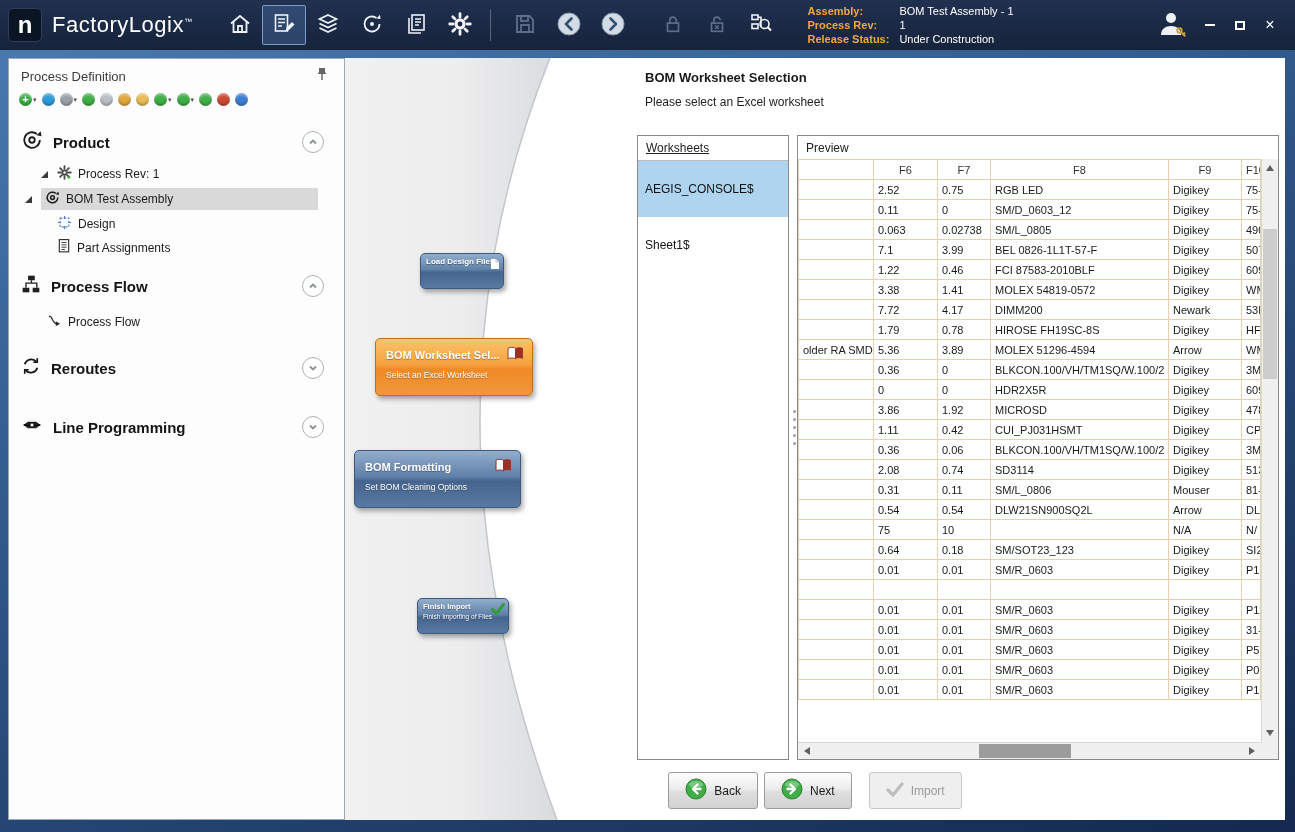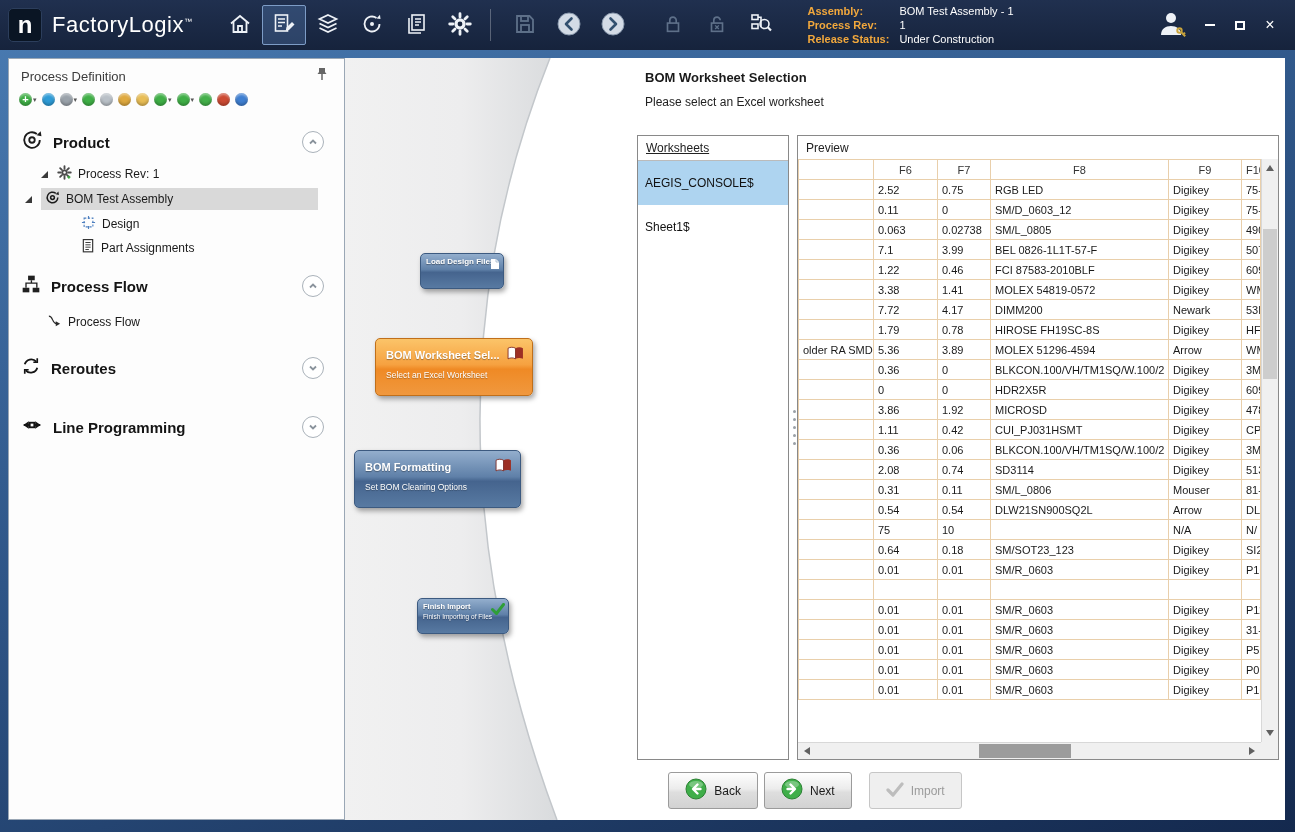--- a/index.html
+++ b/index.html
@@ -37,21 +37,21 @@
   .sb-toolbar{display:flex;align-items:center;gap:5px;padding:6px 10px 8px;}
   .tb-icon{display:inline-flex;align-items:center;cursor:pointer;}
   .dot{width:13px;height:13px;border-radius:50%;color:#fff;font-size:11px;line-height:12px;text-align:center;font-weight:bold;box-shadow:inset 0 -2px 3px rgba(0,0,0,.25), inset 0 2px 2px rgba(255,255,255,.4);}
   .caret{font-size:7px;color:#555;margin-left:1px;font-family:"DejaVu Sans",sans-serif;}
   .sec-row{display:flex;align-items:center;gap:10px;padding:7px 12px;margin-top:8px;}
   .sec-label{font-size:15px;font-weight:bold;color:#151515;}
   .circ{margin-left:auto;margin-right:8px;width:22px;height:22px;border:1px solid #aab2ba;border-radius:50%;display:flex;align-items:center;justify-content:center;background:#fff;cursor:pointer;flex:none;}
   .t-row{display:flex;align-items:center;gap:6px;font-size:12px;color:#1a1a1a;padding:2px 0;margin:1px 0;cursor:default;}
   .lvl1{padding-left:32px;}
   .lvl2{padding-left:16px;margin-right:26px;}
-  .lvl3{padding-left:72px;}
+  .lvl3{padding-left:48px;}
   .pf-child{padding-left:38px;margin-top:6px;}
   .exp{width:0;height:0;border-bottom:7px solid #3a3a3a;border-left:7px solid transparent;margin-right:3px;flex:none;}
   .sel-wrap{flex:1;display:flex;align-items:center;gap:6px;background:#d9d9d9;padding:2px 4px;}
 
   
   .main{position:absolute;left:337px;top:0;right:0;height:100%;background:#fff;overflow:hidden;}
   .curve{position:absolute;left:0;top:0;}
   .wiz-head{position:absolute;left:300px;top:12px;}
   .wiz-title{font-size:13px;font-weight:bold;color:#1a1a1a;}
   .wiz-sub{font-size:12px;color:#222;margin-top:10px;}
@@ -65,21 +65,21 @@
   .st-t{font-size:8px;font-weight:bold;padding:3px 16px 0 5px;text-shadow:0 1px 1px rgba(0,0,0,.4);white-space:nowrap;overflow:hidden;}
   .st-ic{position:absolute;top:2px;right:3px;}
   .st-row{display:flex;justify-content:space-between;align-items:center;padding:7px 8px 0 10px;gap:4px;}
   .st-t2{font-size:11px;font-weight:bold;text-shadow:0 1px 1px rgba(0,0,0,.35);white-space:nowrap;overflow:hidden;}
   .st-s{font-size:8.5px;padding:6px 10px 0;text-shadow:0 1px 1px rgba(0,0,0,.3);white-space:nowrap;}
   .s-finish .st-s{font-size:6.5px;padding:2px 5px 0;}
 
   
   .ws-panel{position:absolute;left:292px;top:77px;width:152px;height:625px;background:#fff;border:1px solid #898989;}
   .ws-head{font-size:12px;color:#222;padding:5px 8px;border-bottom:1px solid #bbb;text-decoration:underline;}
-  .ws-item{font-size:12px;padding:15px 7px;color:#111;cursor:pointer;white-space:nowrap;}
+  .ws-item{font-size:12px;padding:21px 7px;color:#111;cursor:pointer;white-space:nowrap;}
   .ws-item.selected{background:#aed4f0;}
   .grip{position:absolute;left:446px;top:352px;width:6px;display:flex;flex-direction:column;gap:5px;align-items:center;cursor:col-resize;}
   .grip i{width:3px;height:3px;background:#9aa0a6;border-radius:50%;}
 
   
   .pv-panel{position:absolute;left:452px;top:77px;width:482px;height:625px;background:#fff;border:1px solid #898989;}
   .pv-head{font-size:12px;color:#222;padding:5px 8px;}
   .pv-table-wrap{position:absolute;left:0;top:23px;right:17px;bottom:17px;overflow:hidden;}
   .pv-table{border-collapse:collapse;table-layout:fixed;width:100%;}
   .pv-table th,.pv-table td{border:1px solid #e9cfab;font-size:11px;height:20px;padding:0 4px;white-space:nowrap;overflow:hidden;text-align:left;font-weight:normal;color:#1a1a1a;background:#fff;}

